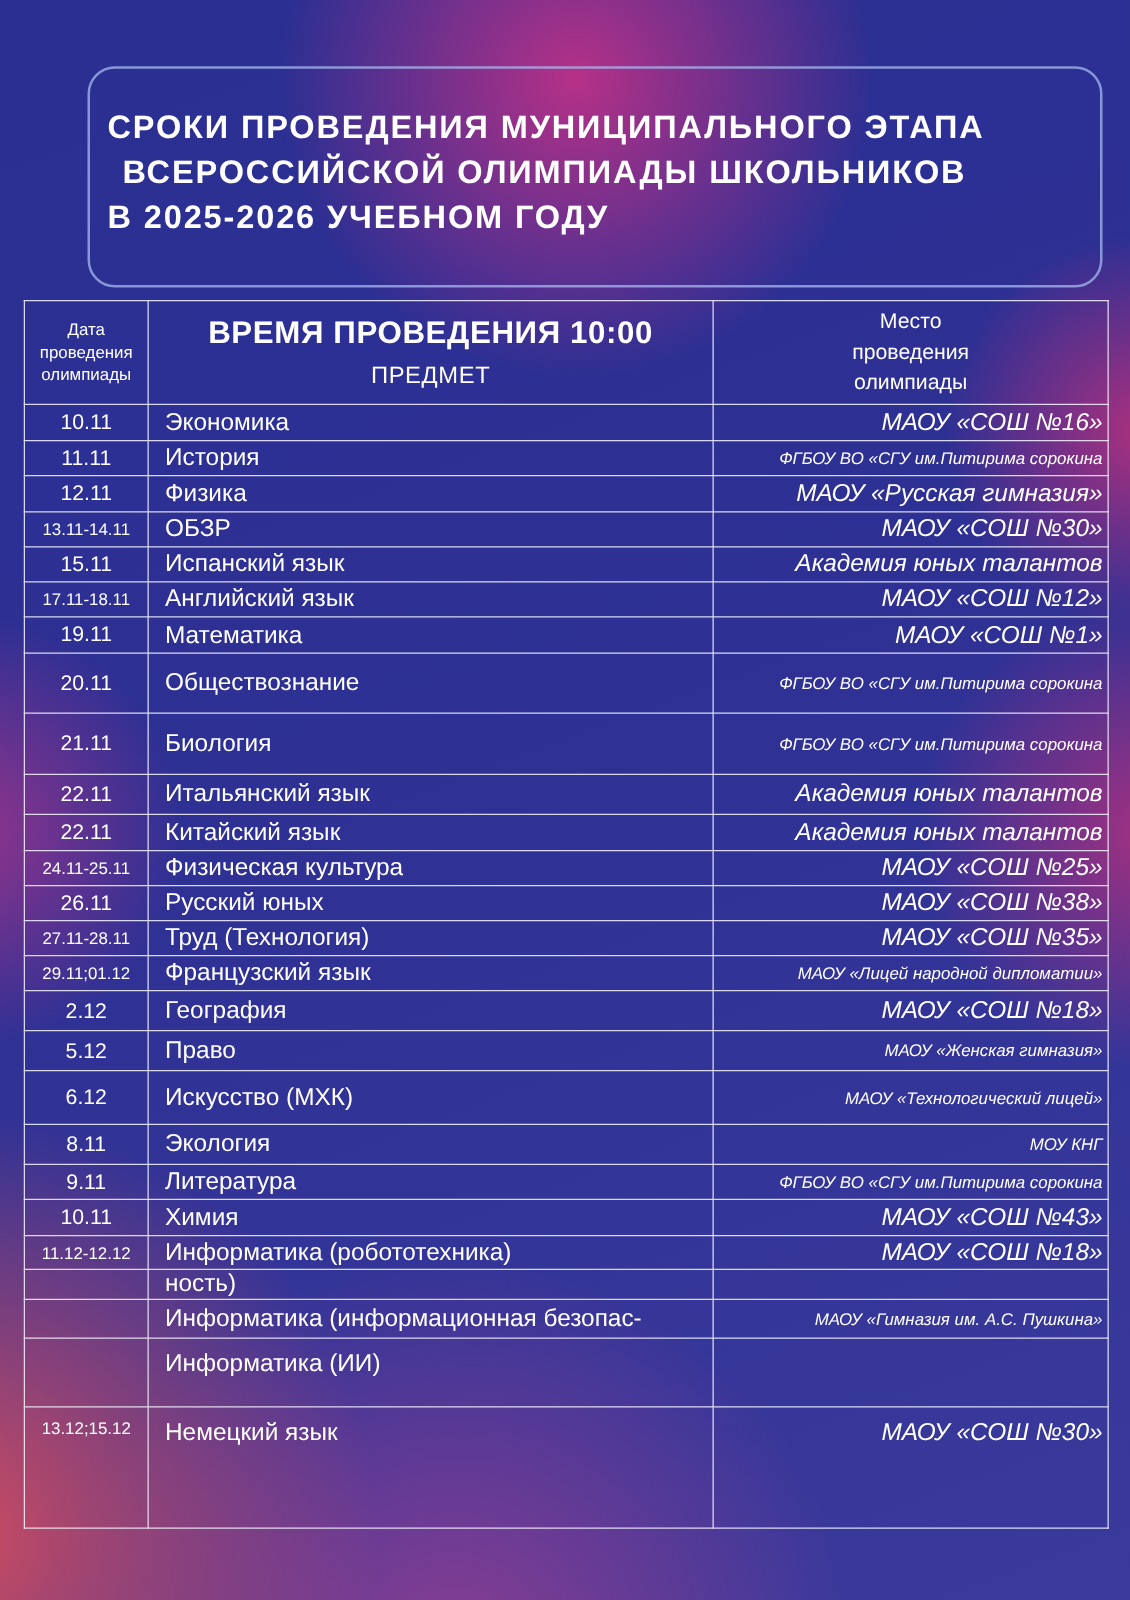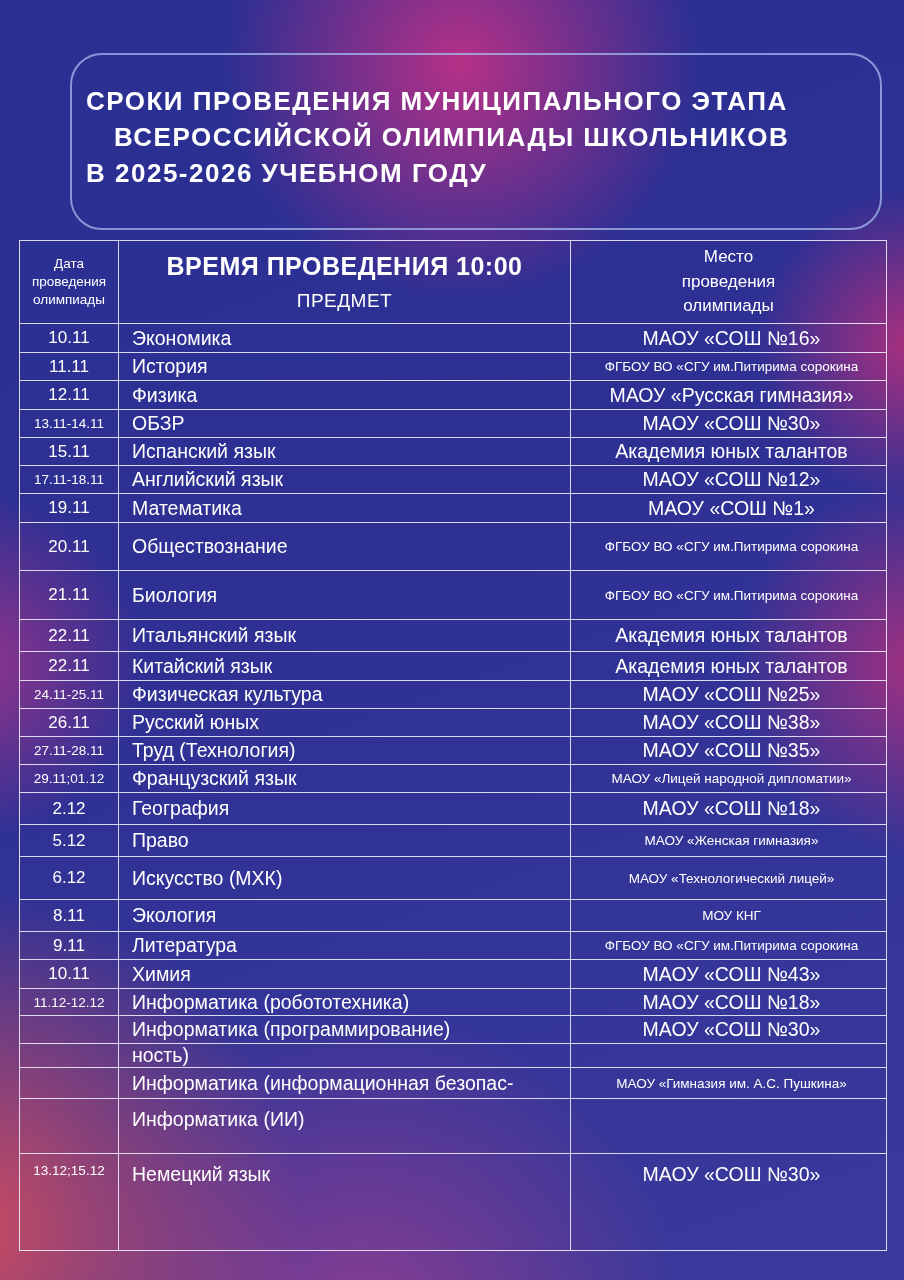--- a/index.html
+++ b/index.html
@@ -17,47 +17,47 @@
       radial-gradient(circle 240px at -3% 52%,  rgba(158,53,138,0.90) 0%, rgba(158,53,138,0) 72%),
       radial-gradient(circle 470px at -4% 96%,  rgba(210,76,94,0.98) 0%, rgba(210,76,94,0) 72%),
       radial-gradient(circle 430px at 40% 104%, rgba(148,62,144,0.90) 0%, rgba(148,62,144,0) 75%),
       linear-gradient(160deg,#2b2f92 0%,#2e3094 45%,#3a3a9c 100%);
   }
 
   
   .title-panel{
     position:absolute;left:70px;top:53px;width:812px;height:177px;
     border:2px solid rgba(165,185,238,0.75);
-    border-radius:32px;
+    border-radius:22px;
     box-sizing:border-box;
     padding:28px 14px 0 14px;
   }
   .title-line{
     font-size:26px;font-weight:bold;letter-spacing:1.5px;
     line-height:36px;text-transform:uppercase;color:#ffffff;
     white-space:nowrap;
   }
-  .title-line:nth-of-type(2){margin-left:28px;}
+  .title-line:nth-of-type(2){margin-left:12px;}
 
   
   table.schedule{
     position:absolute;left:19px;top:240px;width:867px;
     border-collapse:collapse;table-layout:fixed;padding-left:28px;
   }
   table.schedule td,table.schedule th{
     border:1px solid rgba(240,240,252,0.88);
     color:#ffffff;font-weight:normal;
     vertical-align:middle;
     overflow:hidden;
     box-sizing:border-box;
   }
   th{padding:0;}
   .c-date{font-size:17px;text-align:center;padding:0 2px;}
   .c-subj{font-size:19.5px;text-align:left;padding:0 4px 0 13px;}
-  .c-place{font-size:19.5px;text-align:center;padding:0 4px 0 10px;white-space:nowrap;}
+  .c-place{font-size:19.5px;text-align:right;padding:0 4px 0 10px;white-space:nowrap;font-style:italic;}
   td.sd{font-size:13.5px;}
   td.sp{font-size:13.5px;}
   tr.va-top td{vertical-align:top;padding-top:9px;}
 
   
   .h-date{font-size:13.5px;line-height:1.35;text-align:center;white-space:pre-line;}
   .h-mid{}
   .h-mid .l1{font-size:25px;font-weight:bold;letter-spacing:0.5px;margin-bottom:9px;}
   .h-mid .l2{font-size:19px;letter-spacing:0.5px;}
   .h-place{font-size:17px;line-height:1.45;text-align:center;white-space:pre-line;margin-top:41px;}
@@ -196,25 +196,20 @@
     <tr style="height:29px">
       <td class="c-date">10.11</td>
       <td class="c-subj">Химия</td>
       <td class="c-place">МАОУ «СОШ №43»</td>
     </tr>
     <tr style="height:27px">
       <td class="c-date sd">11.12-12.12</td>
       <td class="c-subj">Информатика (робототехника)</td>
       <td class="c-place">МАОУ «СОШ №18»</td>
     </tr>
-    <tr style="height:28px">
-      <td class="c-date"></td>
-      <td class="c-subj">Информатика (программирование)</td>
-      <td class="c-place">МАОУ «СОШ №30»</td>
-    </tr>
     <tr style="height:22px">
       <td class="c-date"></td>
       <td class="c-subj">ность)</td>
       <td class="c-place"></td>
     </tr>
     <tr style="height:31px">
       <td class="c-date"></td>
       <td class="c-subj">Информатика (информационная безопас-</td>
       <td class="c-place sp">МАОУ «Гимназия им. А.С. Пушкина»</td>
     </tr>

